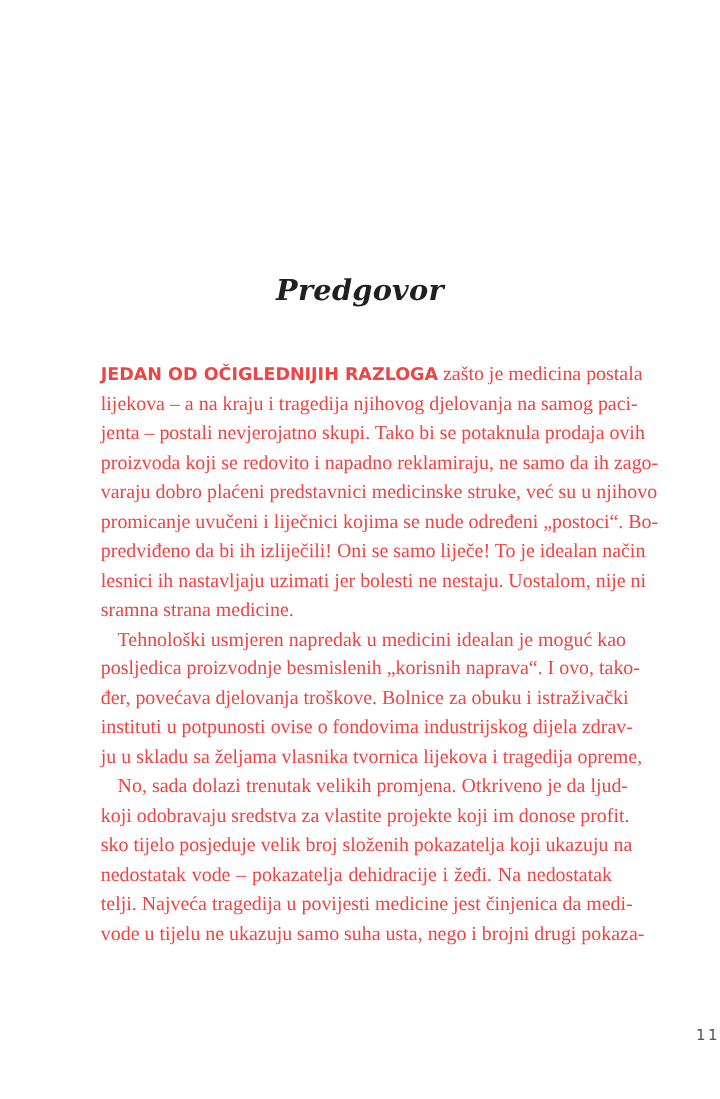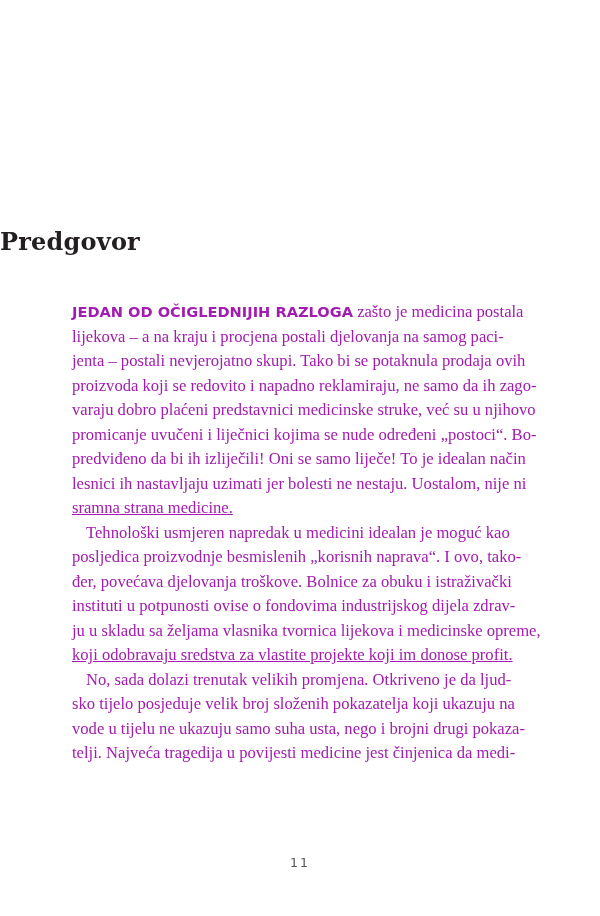--- a/index.html
+++ b/index.html
@@ -1,60 +1,63 @@
 <!DOCTYPE html>
 <html><head>
 <meta charset="utf-8">
 <style>
   html, body { margin: 0; padding: 0; background: #ffffff; }
   body { width: 600px; height: 916px; position: relative; overflow: hidden; color: #231f20; }
   .title {
     position: absolute; left: 0; width: 600px; top: 227px;
+    text-align: center;
     font-family: "DejaVu Serif", serif; font-weight: bold;
     font-size: 24px; letter-spacing: 0.2px; color: #231f20;
     margin: 0;
+    font-style: italic;
   }
   .body-text {
-    position: absolute; left: 72px; width: 426px; top: 300px;
+    position: absolute; left: 84px; width: 426px; top: 300px;
     font-family: "Liberation Serif", serif;
     font-size: 16.6px; line-height: 24.5px;
-    text-align: justify; color: #a21caf;
+    text-align: justify; color: #ef4444;
   }
   .line { display: block; white-space: nowrap; text-align: justify; text-align-last: justify; height: 24.5px; }
-  .line.last { text-align-last: left; text-decoration: underline; }
+  .line.last { text-align-last: left; }
   .line.indent { text-indent: 14px; }
   .lead { font-family: "DejaVu Sans", sans-serif; font-weight: bold; font-size: 14.6px; letter-spacing: 0; }
   .page-number {
-    position: absolute; left: 0; width: 600px; top: 855px; text-align: center;
+    position: absolute; left: 0; width: 600px; top: 855px; text-align: right;
     font-family: "DejaVu Sans", sans-serif; font-size: 12.5px; color: #555; letter-spacing: 2px;
   }
 </style>
 </head>
 <body>
 
 <h1 class="title">Predgovor</h1>
 
 <div class="body-text">
 
   <span class="line"><span class="lead">JEDAN OD OČIGLEDNIJIH RAZLOGA</span><span> zašto je medicina postala</span></span>
-  <span class="line">lijekova – a na kraju i procjena postali djelovanja na samog paci-</span>
+  <span class="line">lijekova – a na kraju i tragedija njihovog djelovanja na samog paci-</span>
   <span class="line">jenta – postali nevjerojatno skupi. Tako bi se potaknula prodaja ovih</span>
   <span class="line">proizvoda koji se redovito i napadno reklamiraju, ne samo da ih zago-</span>
   <span class="line">varaju dobro plaćeni predstavnici medicinske struke, već su u njihovo</span>
   <span class="line">promicanje uvučeni i liječnici kojima se nude određeni „postoci“. Bo-</span>
   <span class="line">predviđeno da bi ih izliječili! Oni se samo liječe! To je idealan način</span>
   <span class="line">lesnici ih nastavljaju uzimati jer bolesti ne nestaju. Uostalom, nije ni</span>
   <span class="line last">sramna strana medicine.</span>
 
   <span class="line indent">Tehnološki usmjeren napredak u medicini idealan je moguć kao</span>
   <span class="line">posljedica proizvodnje besmislenih „korisnih naprava“. I ovo, tako-</span>
   <span class="line">đer, povećava djelovanja troškove. Bolnice za obuku i istraživački</span>
   <span class="line">instituti u potpunosti ovise o fondovima industrijskog dijela zdrav-</span>
-  <span class="line">ju u skladu sa željama vlasnika tvornica lijekova i medicinske opreme,</span>
+  <span class="line">ju u skladu sa željama vlasnika tvornica lijekova i tragedija opreme,</span>
+  <span class="line indent">No, sada dolazi trenutak velikih promjena. Otkriveno je da ljud-</span>
+
   <span class="line last">koji odobravaju sredstva za vlastite projekte koji im donose profit.</span>
-
-  <span class="line indent">No, sada dolazi trenutak velikih promjena. Otkriveno je da ljud-</span>
   <span class="line">sko tijelo posjeduje velik broj složenih pokazatelja koji ukazuju na</span>
+  <span class="line">nedostatak vode – pokazatelja dehidracije i žeđi. Na nedostatak</span>
+  <span class="line">telji. Najveća tragedija u povijesti medicine jest činjenica da medi-</span>
   <span class="line">vode u tijelu ne ukazuju samo suha usta, nego i brojni drugi pokaza-</span>
-  <span class="line">telji. Najveća tragedija u povijesti medicine jest činjenica da medi-</span>
 </div>
 
 <div class="page-number">11</div>
 
 </body></html>

